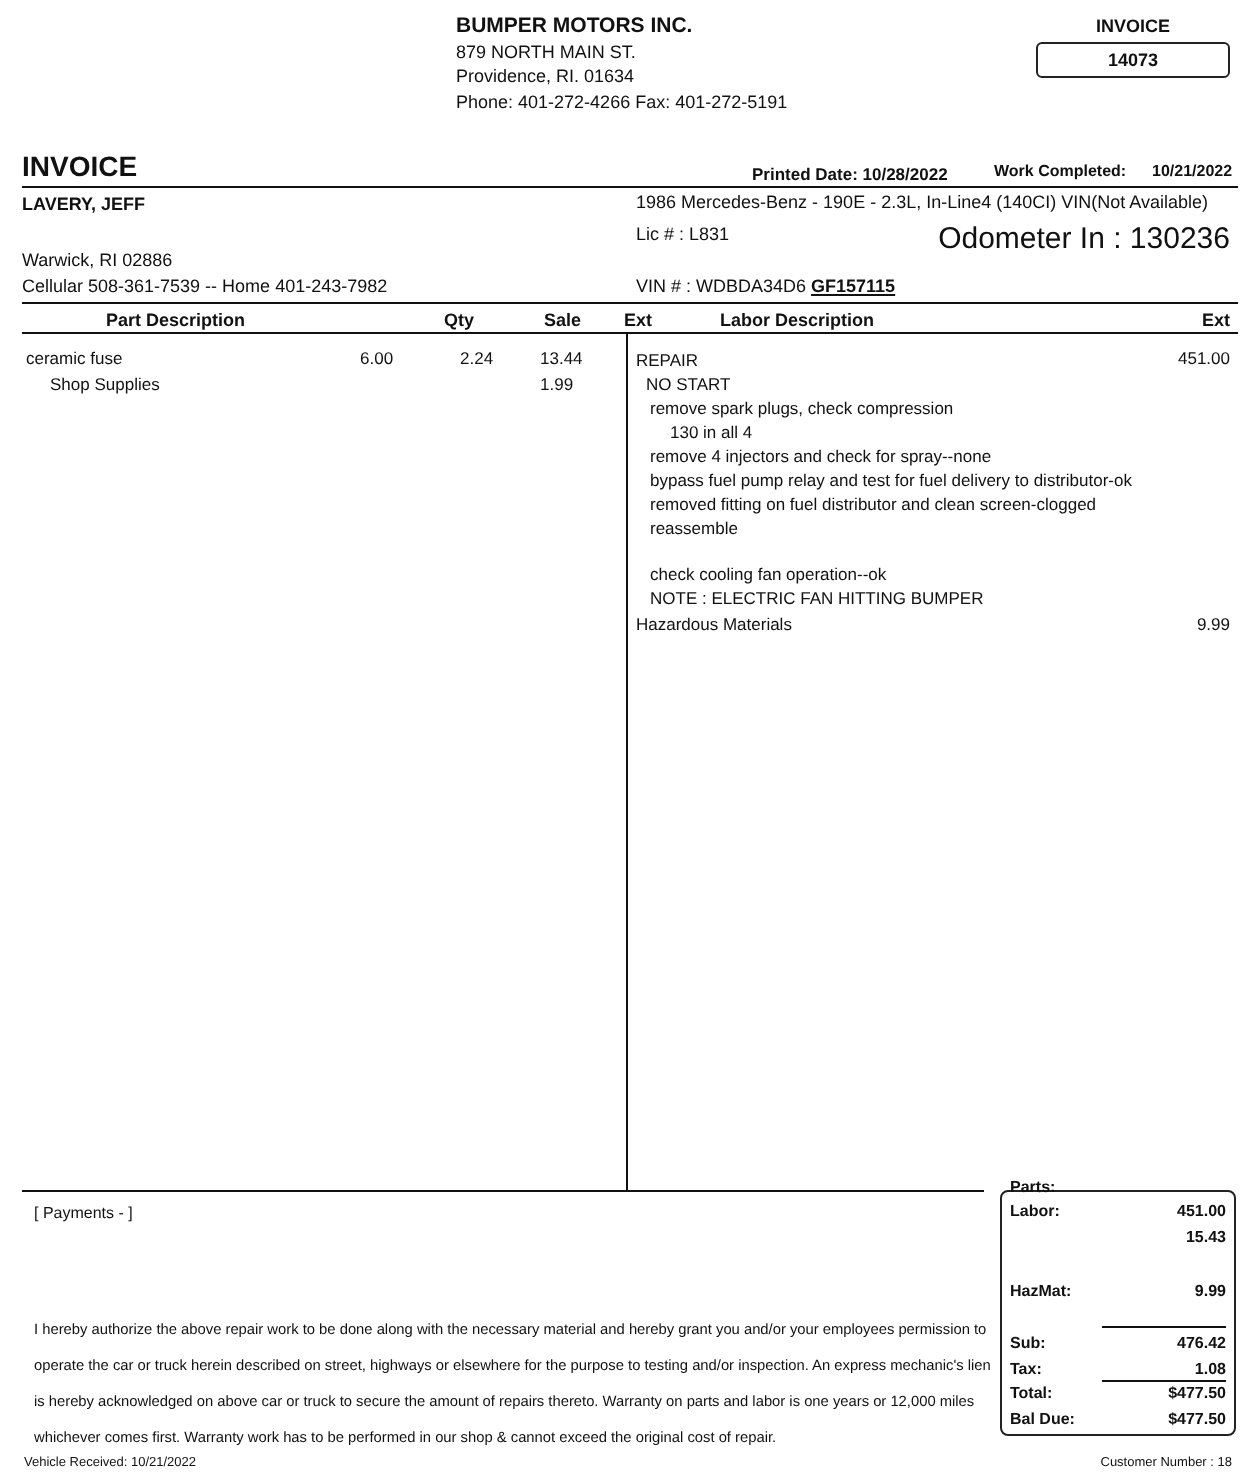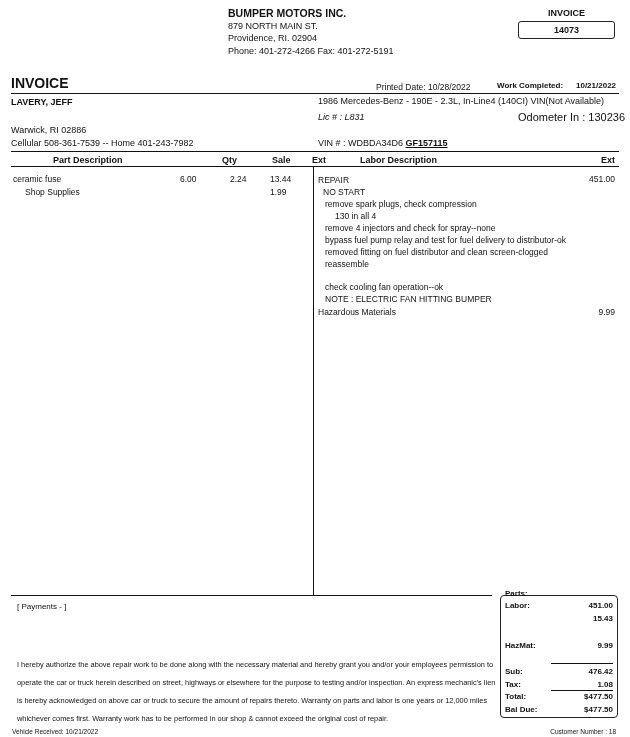--- a/index.html
+++ b/index.html
@@ -8,34 +8,34 @@
   .abs { position: absolute; white-space: nowrap; }
 
   
   .company-name { left: 228px; top: 7px; font-weight: bold; font-size: 10.5px; }
   .company-line { left: 228px; font-size: 9px; }
 
   .inv-label { left: 518px; top: 8px; width: 97px; text-align: center; font-weight: bold; font-size: 9px; }
   .inv-box { left: 518px; top: 21px; width: 97px; height: 18px; border: 1px solid #222; border-radius: 3px; text-align: center; line-height: 16px; font-weight: bold; font-size: 9px; }
 
   .doc-title { left: 11px; top: 75px; font-size: 14px; font-weight: bold; }
-  .printed { left: 376px; top: 82px; font-size: 8.5px; }
+  .printed { left: 376px; top: 82px; font-size: 8.5px; font-weight: bold; }
   .work-label { left: 497px; top: 81px; font-weight: bold; font-size: 8px; }
   .work-val { left: 576px; top: 81px; font-weight: bold; font-size: 8px; }
 
   .hline { position: absolute; height: 1.4px; background: #111; }
   .vline { position: absolute; width: 1.4px; background: #111; }
 
   .cust-name { left: 11px; top: 97px; font-weight: bold; font-size: 9px; }
   .cust-city { left: 11px; top: 125px; font-size: 9px; }
   .cust-phone { left: 11px; top: 138px; font-size: 9px; }
 
   .vehicle { left: 318px; top: 96px; font-size: 9px; }
-  .lic { left: 318px; top: 112px; font-size: 9px; font-style: italic; }
-  .odo { right: 5px; top: 111px; font-size: 11px; }
+  .lic { left: 318px; top: 112px; font-size: 9px; }
+  .odo { right: 15px; top: 111px; font-size: 15px; }
   .vin { left: 318px; top: 138px; font-size: 9px; }
   .vin b { font-weight: bold; text-decoration: underline; }
 
   .th { top: 155px; font-weight: bold; font-size: 9px; padding-left: 42px; }
   .cell { font-size: 8.5px; }
   .r { text-align: left; }
 
   .labor-line { left: 318px; font-size: 8.5px; }
 
   .payments { left: 17px; top: 602px; font-size: 8px; }
@@ -47,21 +47,21 @@
   .tot-rule { position: absolute; left: 551px; width: 62px; height: 1px; background: #111; }
 
   .footer-left { left: 12px; top: 728px; font-size: 6.5px; }
   .footer-right { right: 14px; top: 728px; font-size: 6.5px; }
 </style>
 </head>
 <body>
 
 <div class="abs company-name">BUMPER MOTORS INC.</div>
 <div class="abs company-line" style="top:21px">879 NORTH MAIN ST.</div>
-<div class="abs company-line" style="top:33px">Providence, RI.  02904</div>
+<div class="abs company-line" style="top:33px">Providence, RI.  01634</div>
 <div class="abs company-line" style="top:46px">Phone: 401-272-4266   Fax: 401-272-5191</div>
 
 <div class="abs inv-label">INVOICE</div>
 <div class="abs inv-box">14073</div>
 
 <div class="abs doc-title">INVOICE</div>
 <div class="abs printed">Printed Date: 10/28/2022</div>
 <div class="abs work-label">Work Completed:</div>
 <div class="abs work-val">10/21/2022</div>
 

